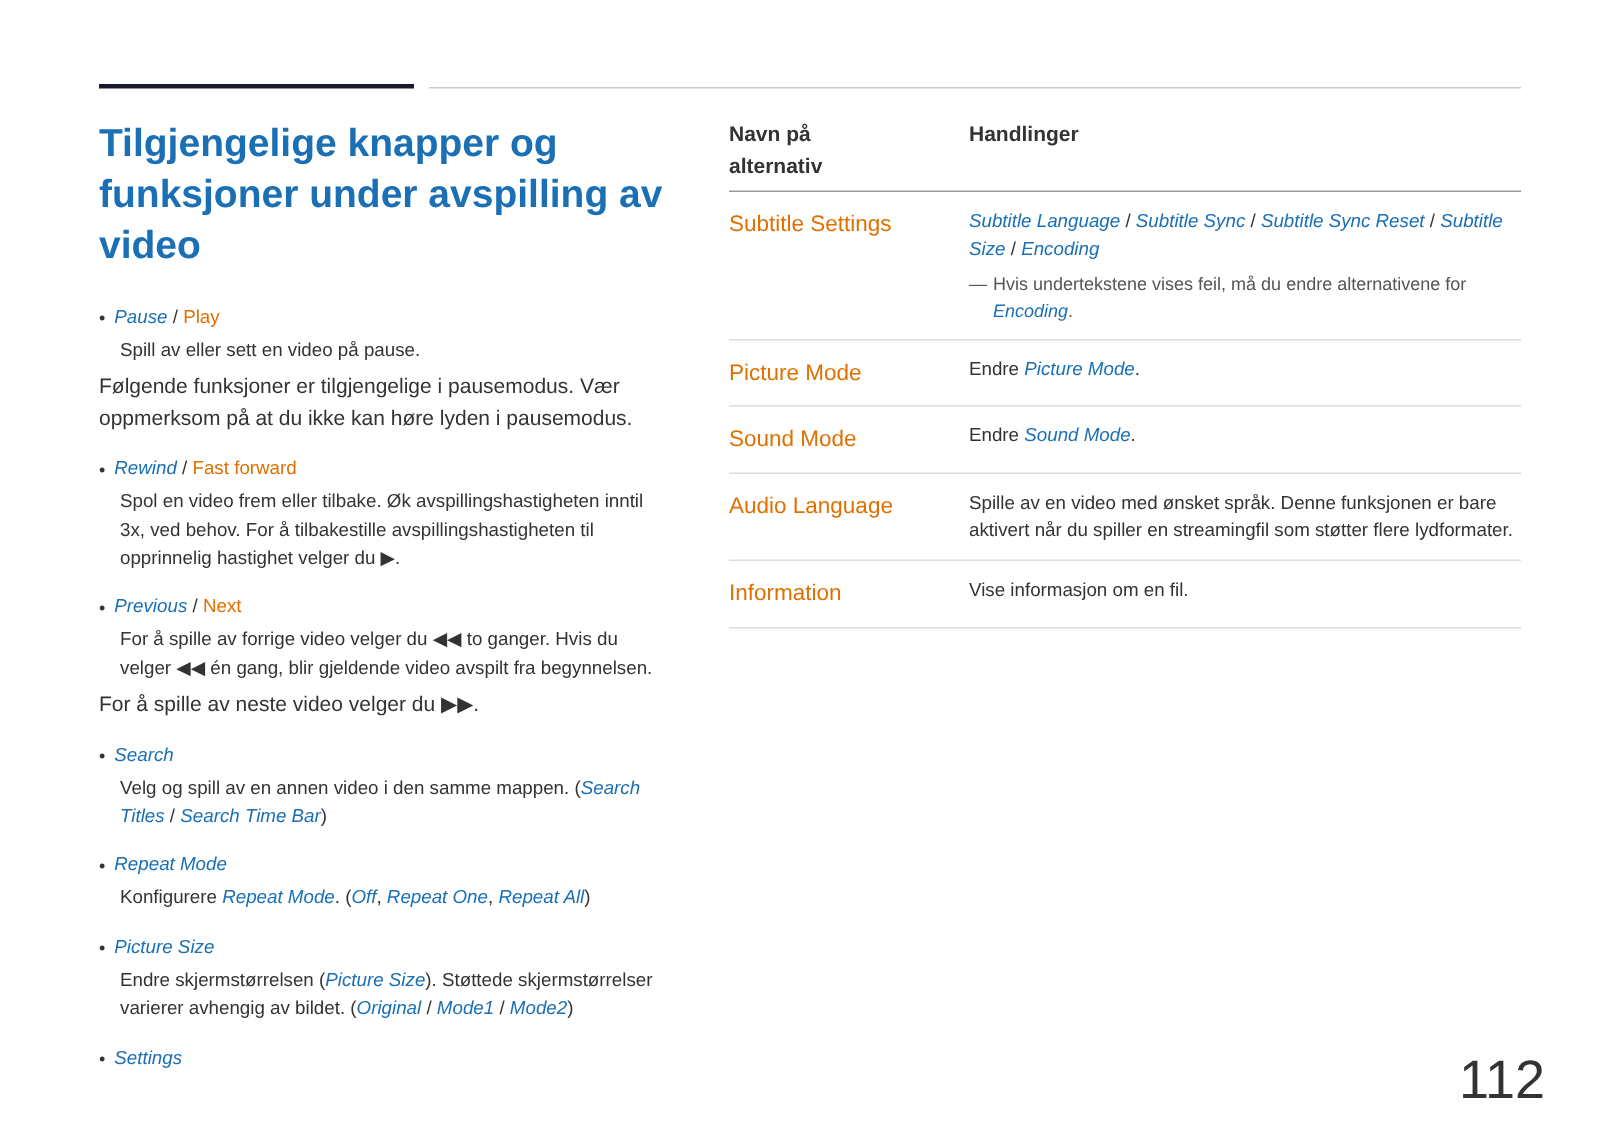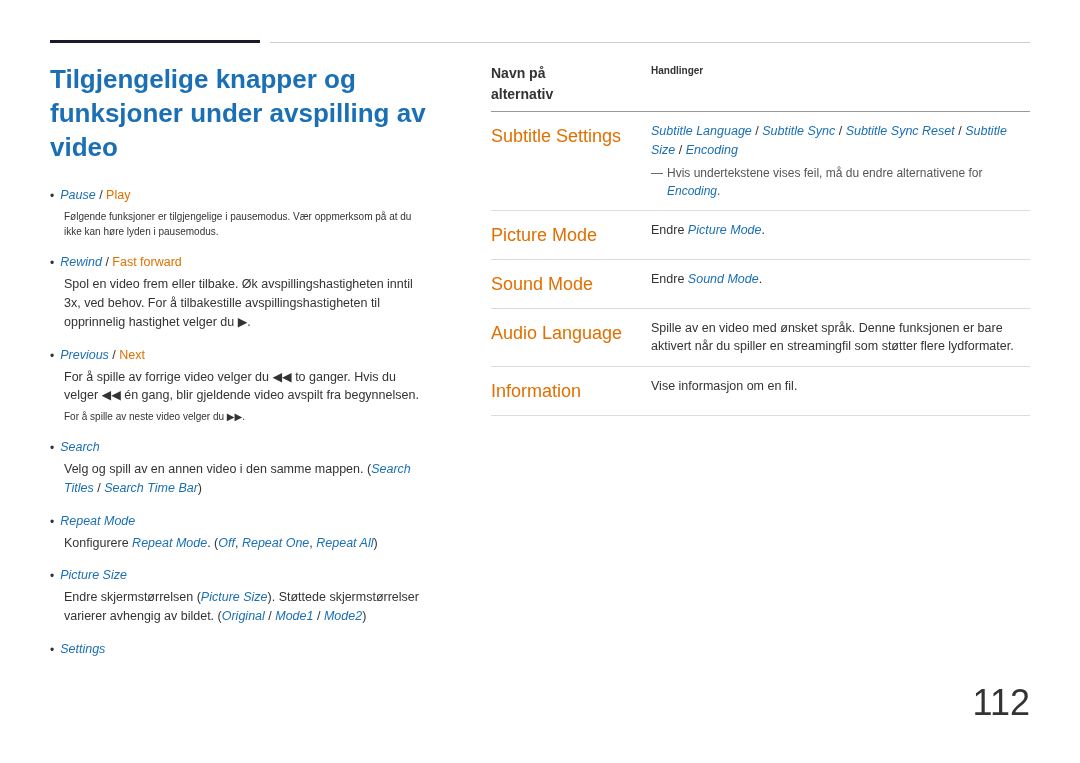--- a/index.html
+++ b/index.html
@@ -13,21 +13,21 @@
       width: 1080px;
       min-height: 763px;
       position: relative;
     }
 
     .page-container {
       display: flex;
       flex-direction: column;
       width: 100%;
       min-height: 763px;
-      padding: 0;
+      padding: 16px;
       align-items: flex-end;
     }
 
     
     .top-rules {
       display: flex;
       width: 100%;
       margin-bottom: 0;
     }
     .top-rule-left {
@@ -117,68 +117,66 @@
 
     .bullet-desc {
       font-size: 12.5px;
       color: #333;
       margin-left: 14px;
       margin-top: 3px;
       line-height: 1.5;
     }
 
     .bullet-desc2 {
-      font-size: 10px;
-      color: #333;
-      margin-left: 14px;
+      font-size: 14px;
+      color: #333;
       margin-top: 4px;
       line-height: 1.5;
     }
 
     
     .right-column {
       flex: 1;
-      margin-left: 21px;
     }
 
     .table-header {
       display: flex;
       gap: 0;
       padding-bottom: 6px;
       border-bottom: 1px solid #999;
       margin-bottom: 0;
     }
 
     .col-name {
       width: 160px;
       font-size: 14px;
       font-weight: bold;
       color: #333;
       flex-shrink: 0;
     }
 
     .col-actions {
       flex: 1;
-      font-size: 10px;
+      font-size: 14px;
       font-weight: bold;
       color: #333;
     }
 
     .table-row {
       display: flex;
       gap: 0;
       padding: 10px 0;
       border-bottom: 1px solid #ddd;
       align-items: flex-start;
     }
 
     .row-name {
       width: 160px;
       flex-shrink: 0;
-      font-size: 18px;
+      font-size: 15px;
       padding-top: 1px;
     }
 
     .row-action {
       flex: 1;
       font-size: 12.5px;
       color: #333;
       line-height: 1.5;
     }
 
@@ -191,21 +189,21 @@
       color: #555;
     }
 
     .dash-prefix {
       color: #555;
     }
 
     
     .page-number {
       position: absolute;
-      bottom: 33px;
+      bottom: 16px;
       right: 50px;
       font-size: 36px;
       color: #333;
       font-weight: normal;
     }
   </style>
 </head>
 <body>
 
 <div class="page-container">
@@ -226,20 +224,21 @@
 
         <li class="bullet-item">
           <div class="bullet-marker">
             <span class="bullet-dot">•</span>
             <span class="bullet-label">
               <span class="link-blue">Pause</span>
               <span> / </span>
               <span class="link-orange">Play</span>
             </span>
           </div>
+          <div class="bullet-desc">Spill av eller sett en video på pause.</div>
           <div class="bullet-desc2">Følgende funksjoner er tilgjengelige i pausemodus. Vær oppmerksom på at du ikke kan høre lyden i pausemodus.</div>
         </li>
 
         <li class="bullet-item">
           <div class="bullet-marker">
             <span class="bullet-dot">•</span>
             <span class="bullet-label">
               <span class="link-blue">Rewind</span>
               <span> / </span>
               <span class="link-orange">Fast forward</span>

